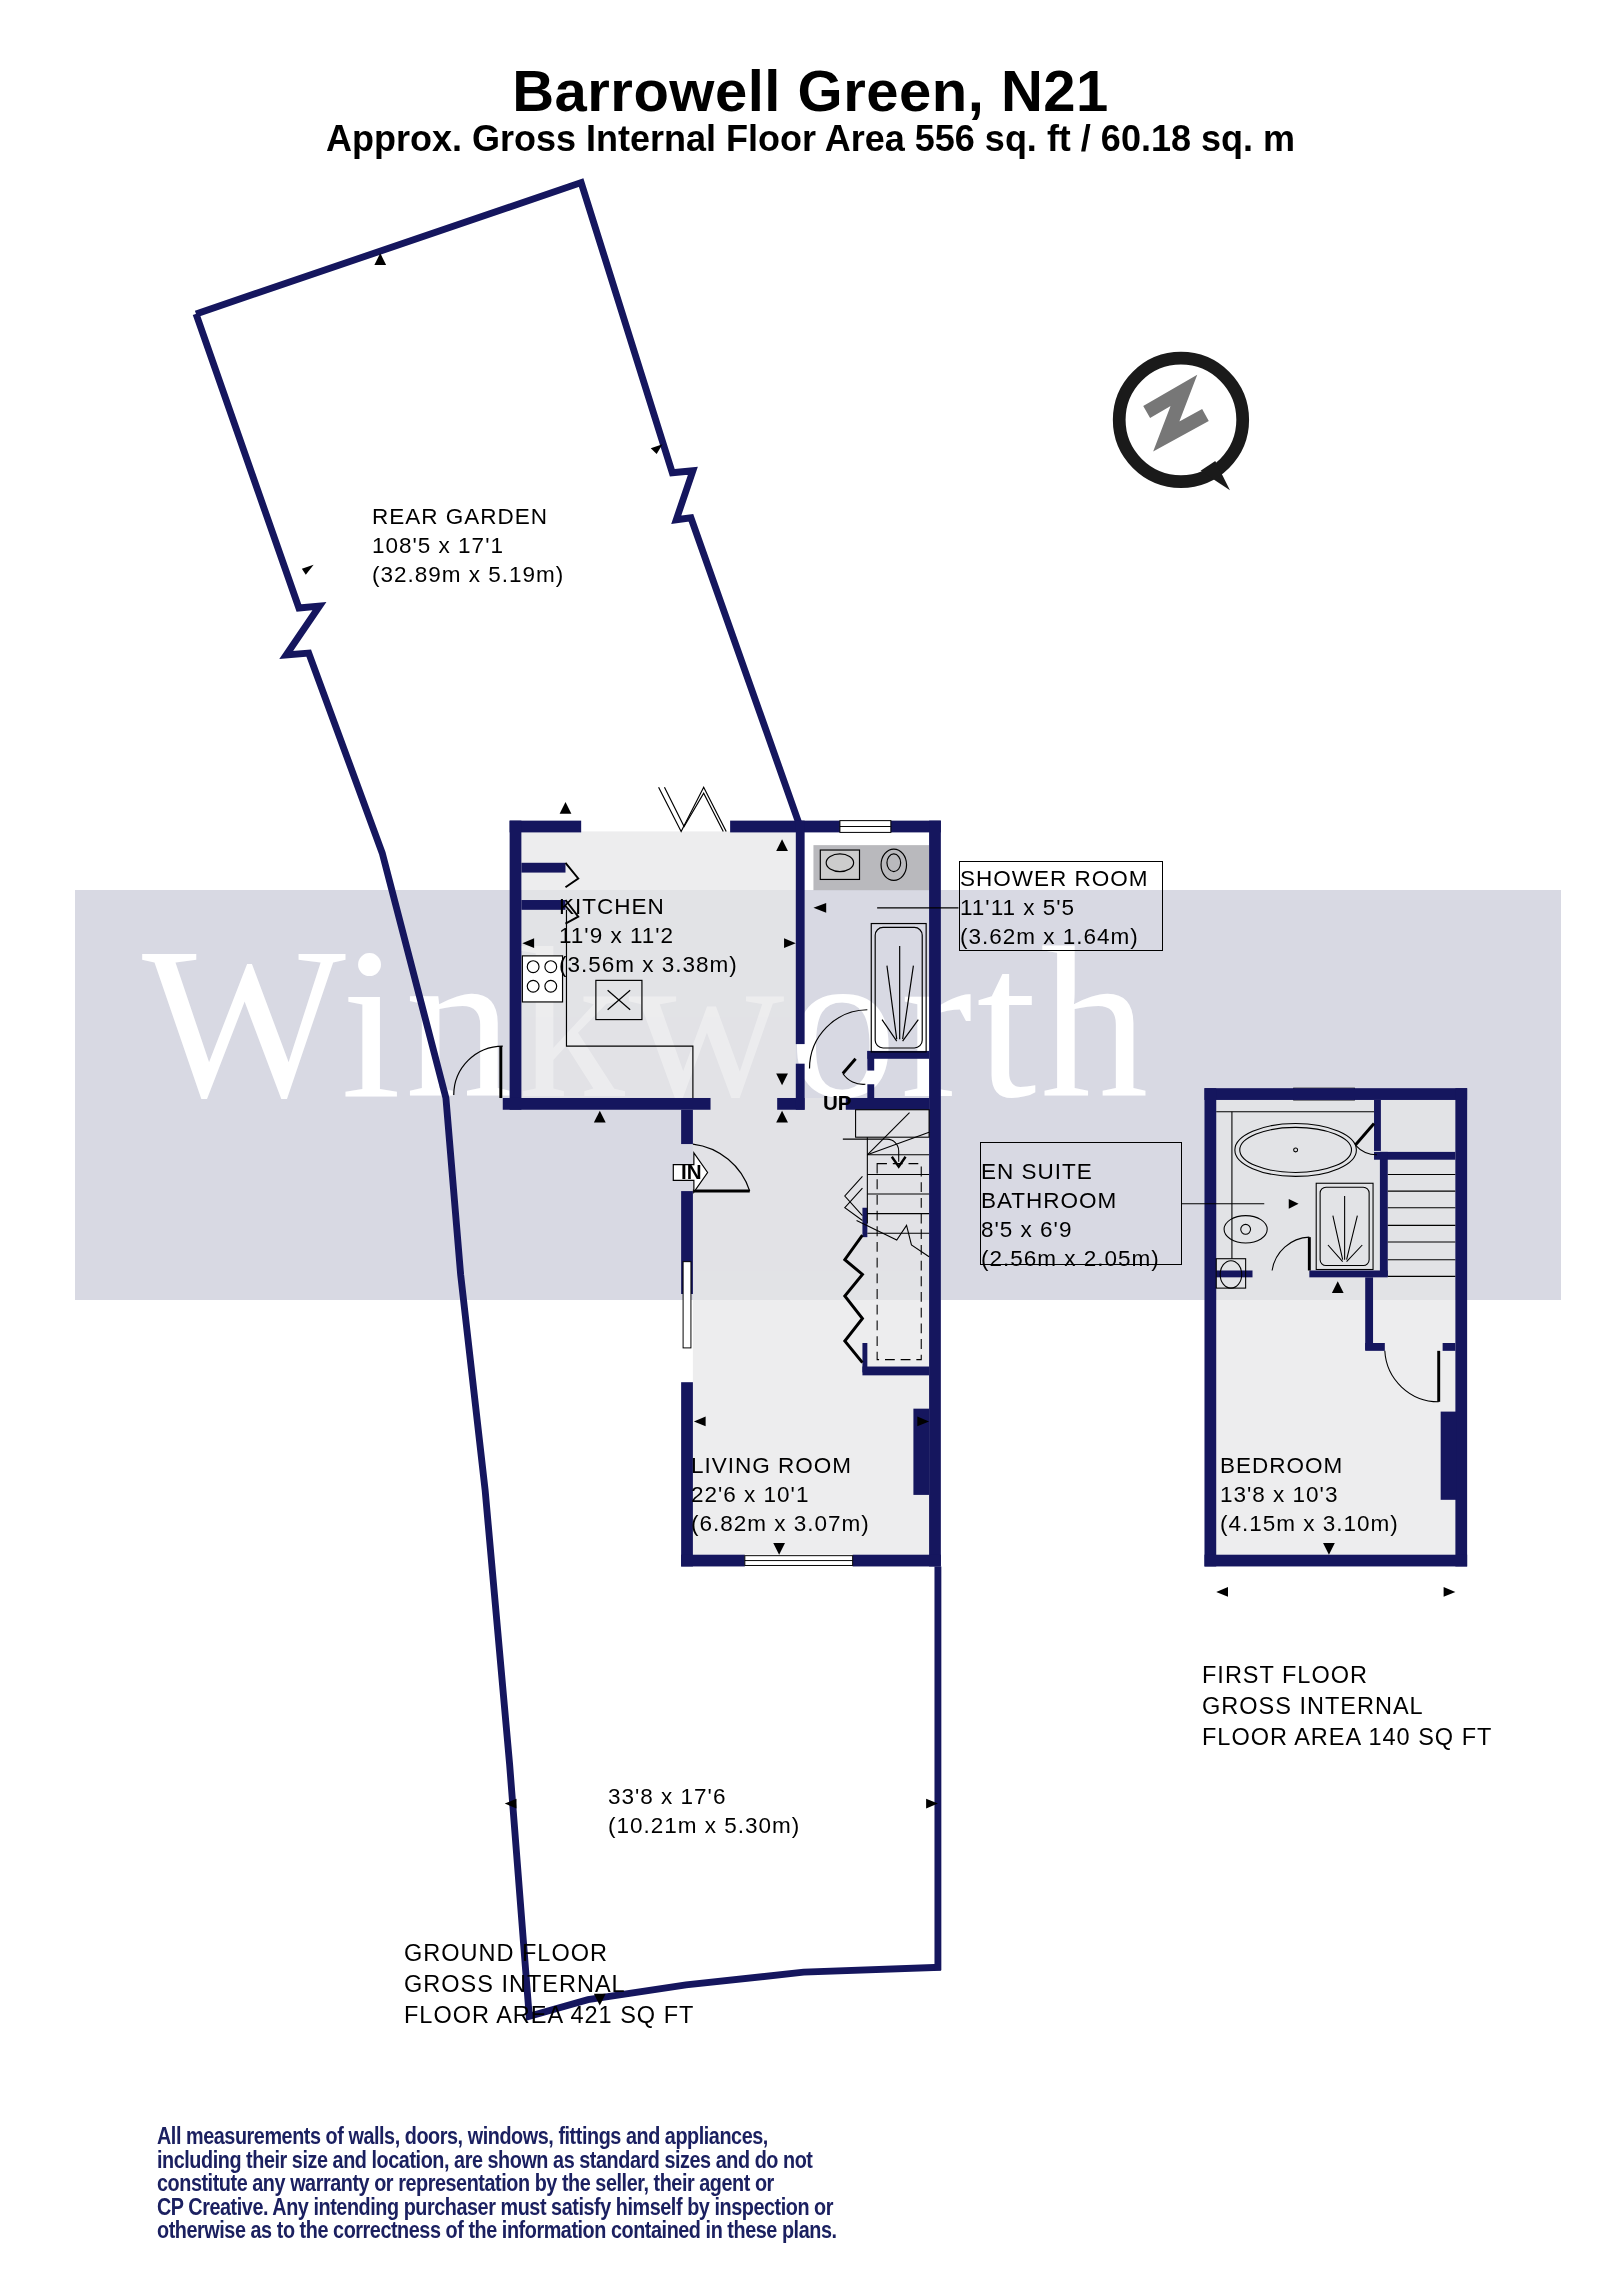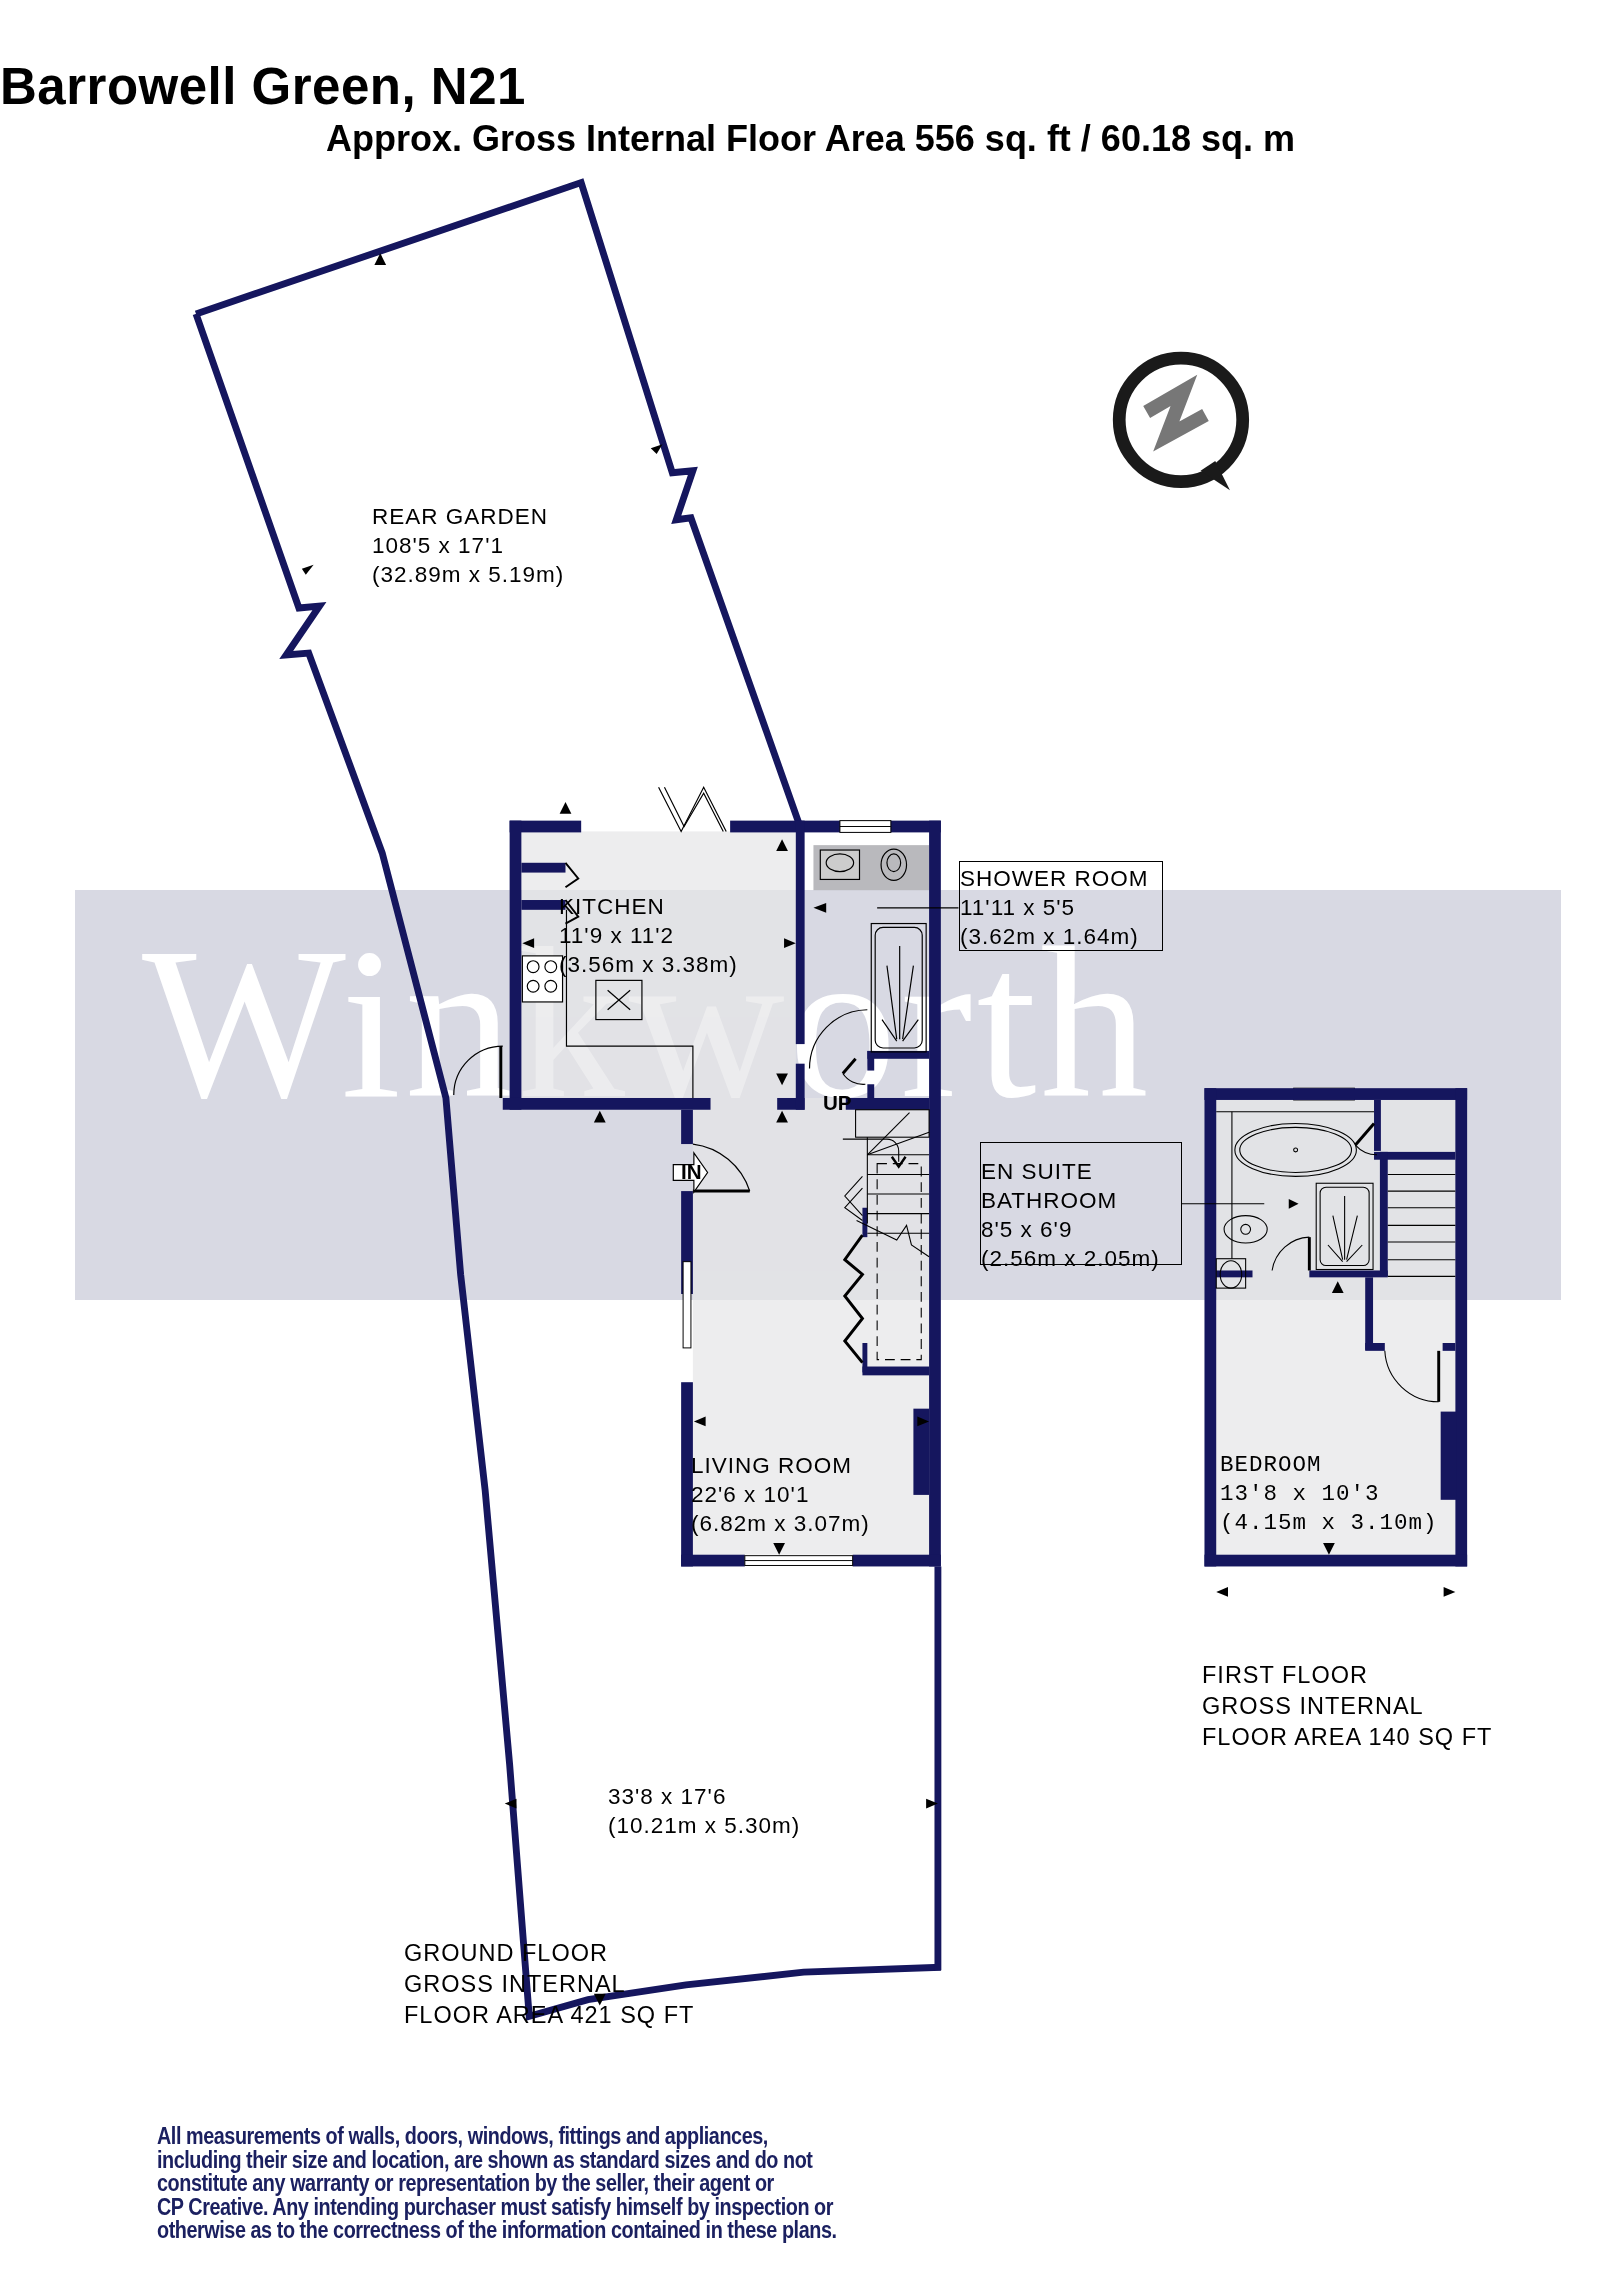--- a/index.html
+++ b/index.html
@@ -1,18 +1,18 @@
 <!DOCTYPE html>
 <html><head>
 <meta charset="utf-8">
 <style>
   html, body { margin:0; padding:0; background:#ffffff; }
   body { width:1621px; height:2293px; position:relative; overflow:hidden; font-family:"Liberation Sans", sans-serif; }
   .abs { position:absolute; }
-  #title { left:0; width:1621px; top:57px; font-weight:bold; font-size:51px; color:#000; letter-spacing:0.5px; }
+  #title { left:0; width:1621px; top:57px; text-align:center; font-weight:bold; font-size:58px; color:#000; letter-spacing:0.5px; }
   #subtitle { left:0; width:1621px; top:118px; text-align:center; font-weight:bold; font-size:36px; color:#000; }
   #plan { position:absolute; left:0; top:0; width:1621px; height:2293px; }
   .room-label { position:absolute; color:#000; font-size:22.5px; line-height:29px; letter-spacing:1px; }
   .room-label span { display:block; }
   .boxed { border:1.5px solid #000; background:transparent; }
   .floor-label { position:absolute; font-size:23.5px; line-height:31px; color:#000; letter-spacing:1px; }
   .floor-label span { display:block; }
   #disclaimer { position:absolute; left:157px; top:2125px; width:882px; font-size:23px; line-height:23.5px; color:#1b2060; font-weight:bold; letter-spacing:-0.5px; transform:scaleX(0.86); transform-origin:left top; white-space:nowrap; }
   #disclaimer span { display:block; }
   #watermark { position:absolute; left:142px; top:916px; font-family:"Liberation Serif", "DejaVu Serif", serif; font-size:216px; color:#ffffff; letter-spacing:3.9px; line-height:1; }
@@ -259,21 +259,21 @@
   <span>(10.21m x 5.30m)</span>
 </div>
 
 <div class="room-label boxed" style="left:980px; top:1142px; width:202px; height:123px; padding-top:14px; box-sizing:border-box;">
   <span>EN SUITE</span>
   <span>BATHROOM</span>
   <span>8'5 x 6'9</span>
   <span>(2.56m x 2.05m)</span>
 </div>
 
-<div class="room-label" style="left:1220px; top:1451px; width:225px;font-family:Liberation Mono, monospace;">
+<div class="room-label" style="left:1220px; top:1451px; width:225px;">
   <span>BEDROOM</span>
   <span>13'8 x 10'3</span>
   <span>(4.15m x 3.10m)</span>
 </div>
 
 <div class="abs" style="left:681px; top:1160px; font-size:20.6px; font-weight:bold;">IN</div>
 <div class="abs" style="left:823px; top:1091px; font-size:20.6px; font-weight:bold;">UP</div>
 
 <div class="floor-label" style="left:404px; top:1938px;">
   <span>GROUND FLOOR</span>

